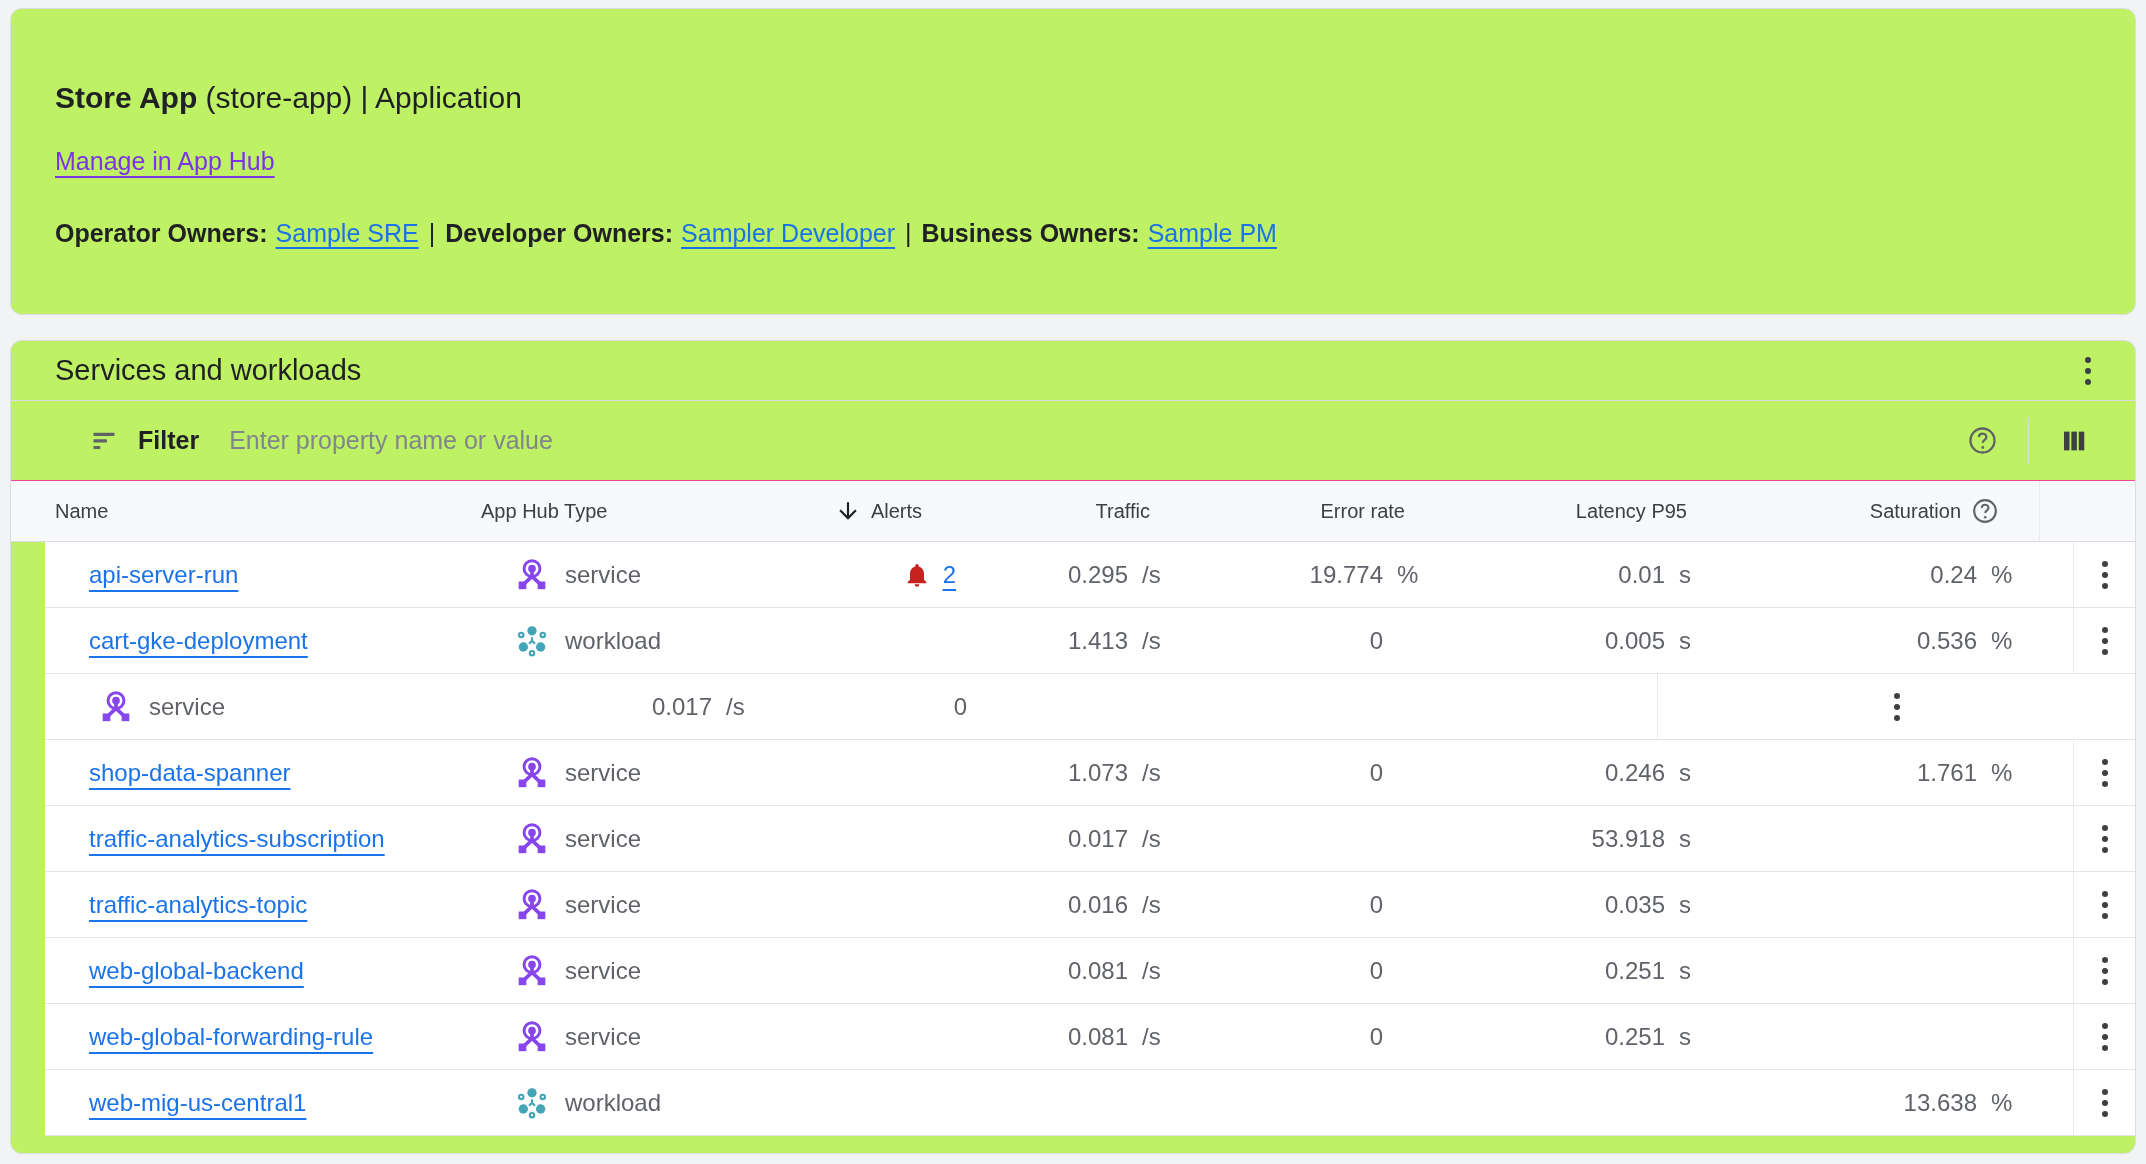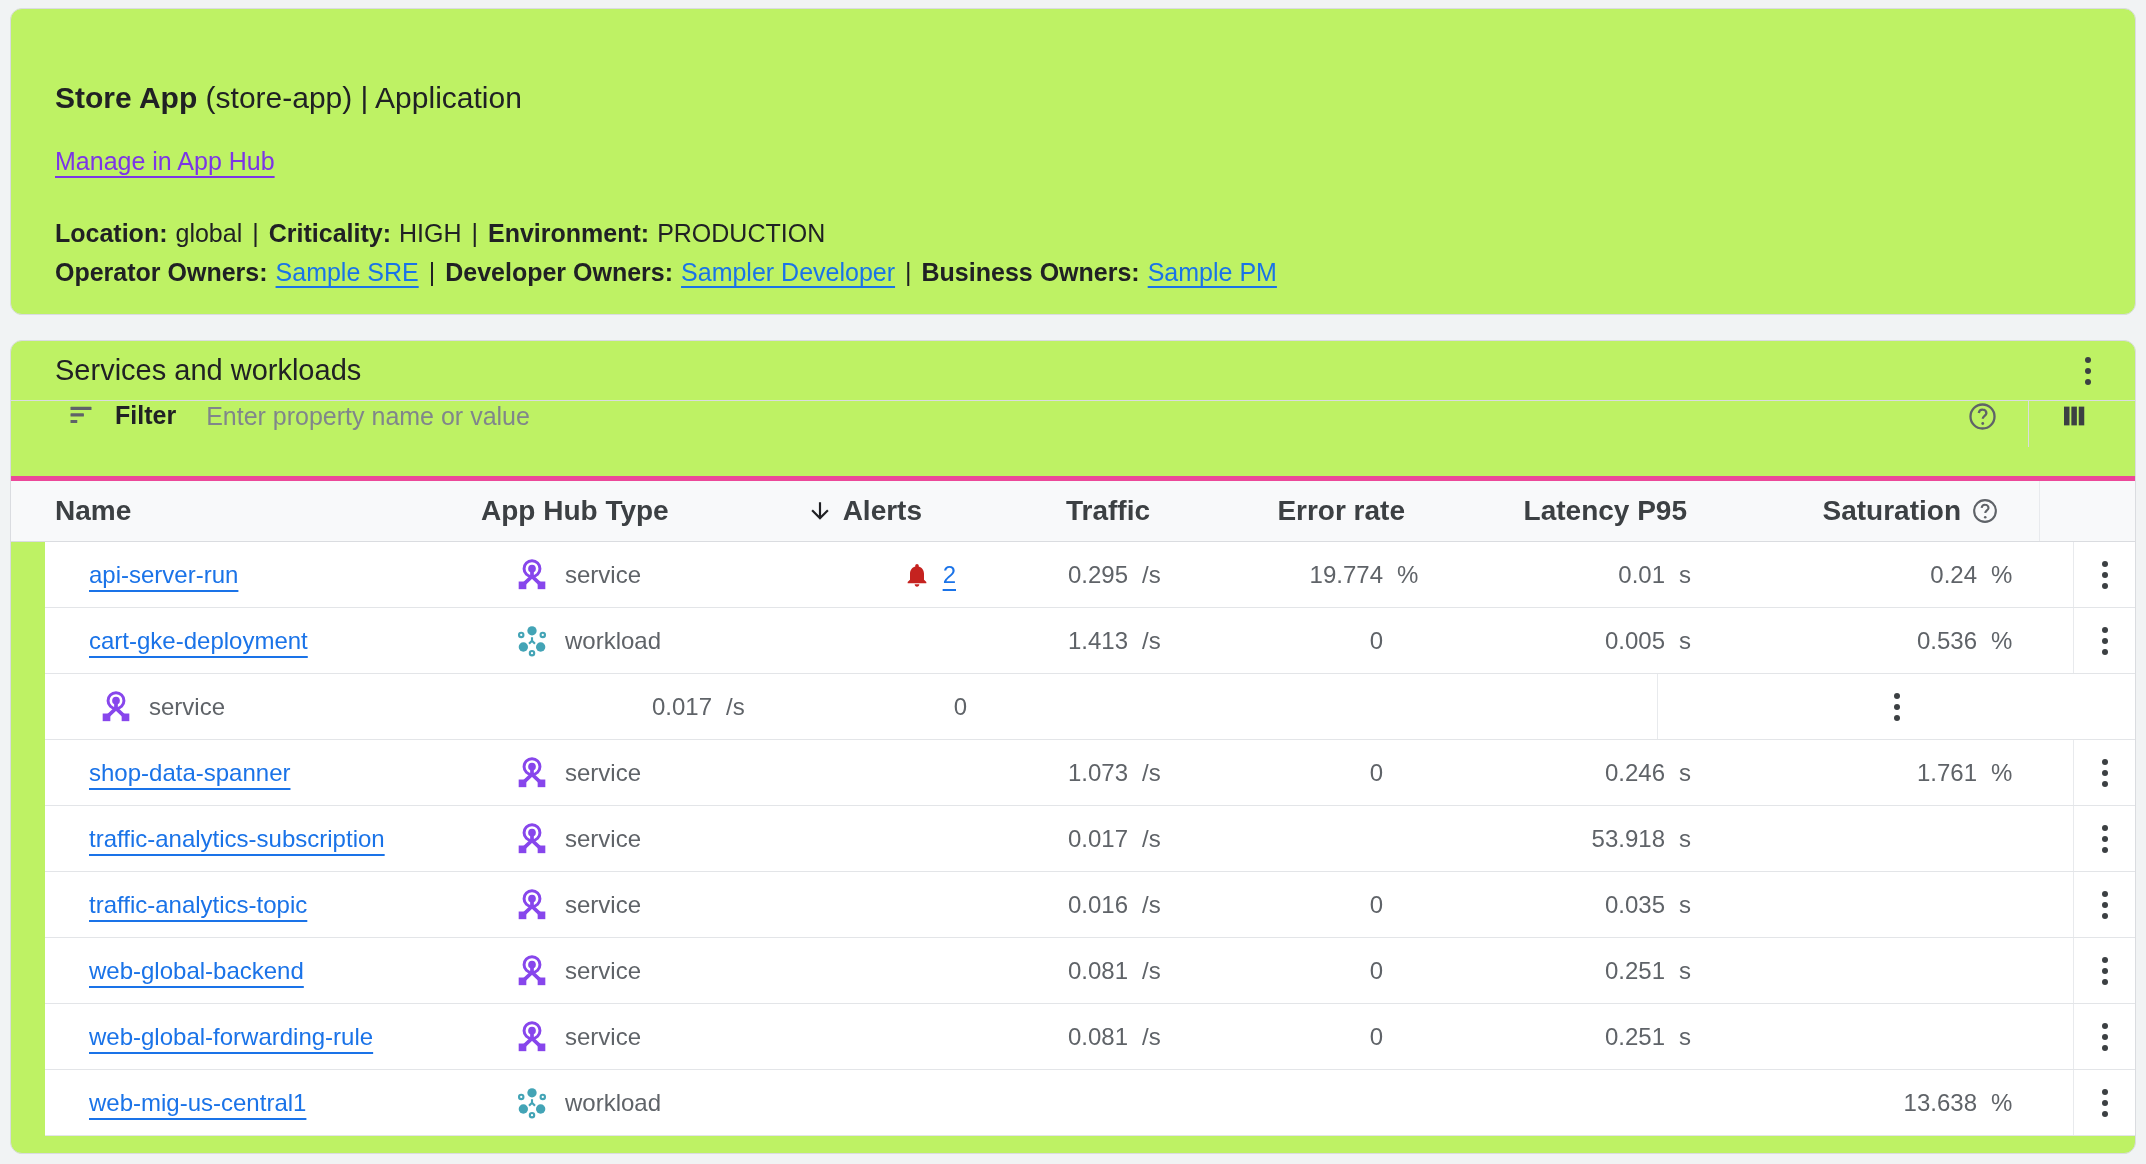--- a/index.html
+++ b/index.html
@@ -39,38 +39,38 @@
   .section-header {
     height:60px; display:flex; align-items:center; justify-content:space-between;
     padding:0 36px 0 44px; border-bottom:1px solid #DADCE0;
   }
   .section-header h2 { margin:0; font-size:29px; font-weight:400; color:#202124; }
 
   .kebab { display:flex; flex-direction:column; gap:5px; padding:8px; cursor:pointer; }
   .kebab i { width:6px; height:6px; border-radius:50%; background:#3C4043; }
 
   .filter-row {
-    height:80px; display:flex; align-items:flex-start;
-    padding:0 46px 0 56px; border-bottom:5px solid #ec4899;
+    height:80px; display:flex; align-items:center;
+    padding:0 46px 0 79px; border-bottom:1px solid #ec4899;
   }
   .filter-icon svg, .bell svg, .help-btn svg, .cols-btn svg, .sort-icon svg, .icon svg { display:block; }
   .filter-label { font-size:25px; font-weight:700; margin-left:20px; color:#202124; }
   .filter-input {
     flex:1; margin-left:28px; border:none; outline:none; background:transparent;
     font-family:inherit; font-size:25px; color:#202124;
   }
   .filter-input::placeholder { color:#80868B; }
   .help-btn, .cols-btn { cursor:pointer; }
   .vdiv { width:1px; height:46px; background:#DADCE0; margin:0 30px; }
 
   
   .thead, .trow { display:flex; align-items:center; padding-left:44px; }
   .thead {
     height:61px; background:#F8F9FA; border-bottom:1px solid #DADCE0;
-    font-size:28px; font-weight:700; color:#3C4043;text-align:center;
+    font-size:20px; font-weight:400; color:#3C4043;text-align:center;
   }
   .trow { height:66px; background:#fff; border-bottom:1px solid #E3E5E8; font-size:24px;margin-left:34px; }
 
   .cell { display:flex; align-items:center; }
   .c-name { width:416px; }
   .c-type { width:300px; padding-left:10px; }
   .c-alerts { width:175px; justify-content:flex-end; padding-right:24px; }
   .c-num  { justify-content:flex-end; color:#5F6368; }
   .thead .c-num { color:#3C4043; }
   .c-traffic { width:240px; padding-right:36px; }
@@ -100,21 +100,20 @@
 </style>
 </head>
 <body>
 
 <section class="card info-card">
   <h1 class="app-title"><span class="t-bold">Store App</span><span> (store-app) | Application</span></h1>
 
   <a class="manage-link">Manage in App Hub</a>
 
   <div class="meta-block">
-    <p class="meta-line"><span class="meta-label">Location:</span><span>global</span><span class="pipe">|</span><span class="meta-label">Criticality:</span><span>HIGH</span><span class="pipe">|</span><span class="meta-label">Environment:</span><span>PRODUCTION</span></p>
     <p class="meta-line"><span class="meta-label">Operator Owners:</span><a class="meta-link">Sample SRE</a><span class="pipe">|</span><span class="meta-label">Developer Owners:</span><a class="meta-link">Sampler Developer</a><span class="pipe">|</span><span class="meta-label">Business Owners:</span><a class="meta-link">Sample PM</a></p>
   </div>
 </section>
 
 <section class="card table-card">
 
   <header class="section-header">
     <h2>Services and workloads</h2>
     <span class="kebab">
         <i></i>

